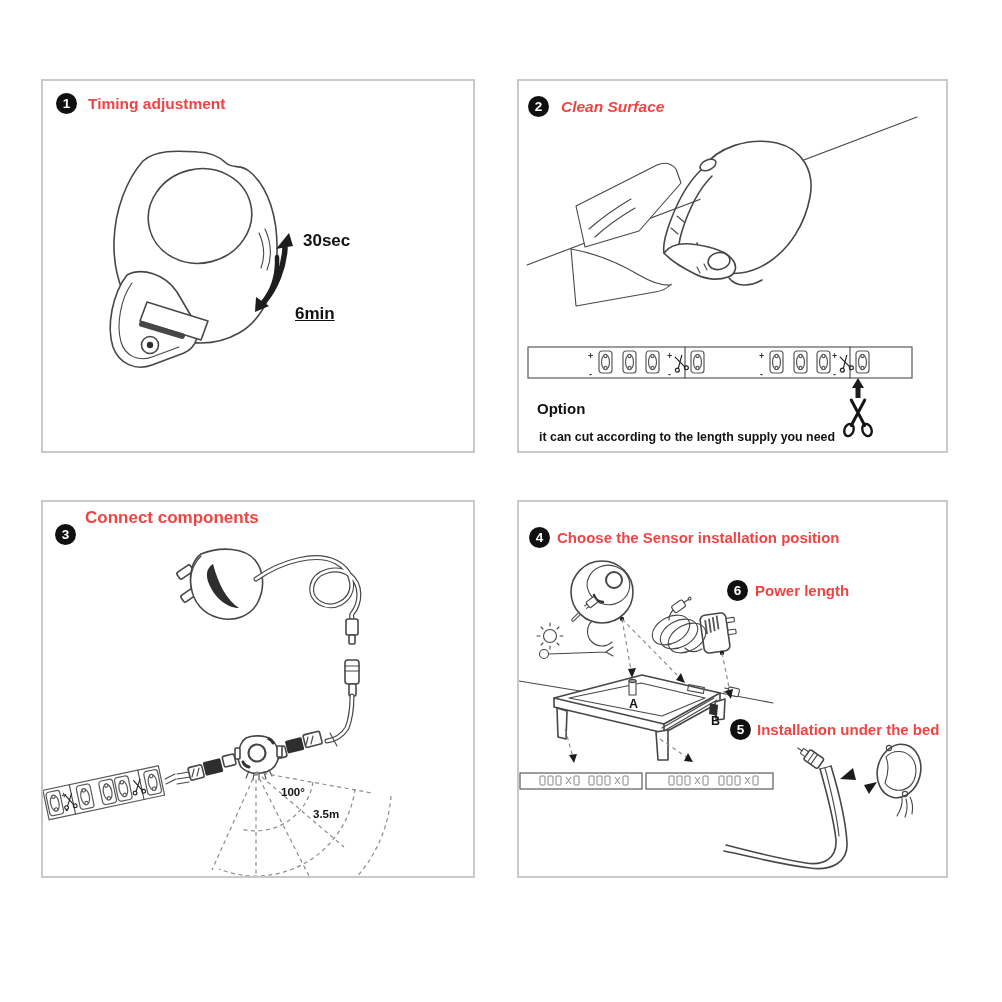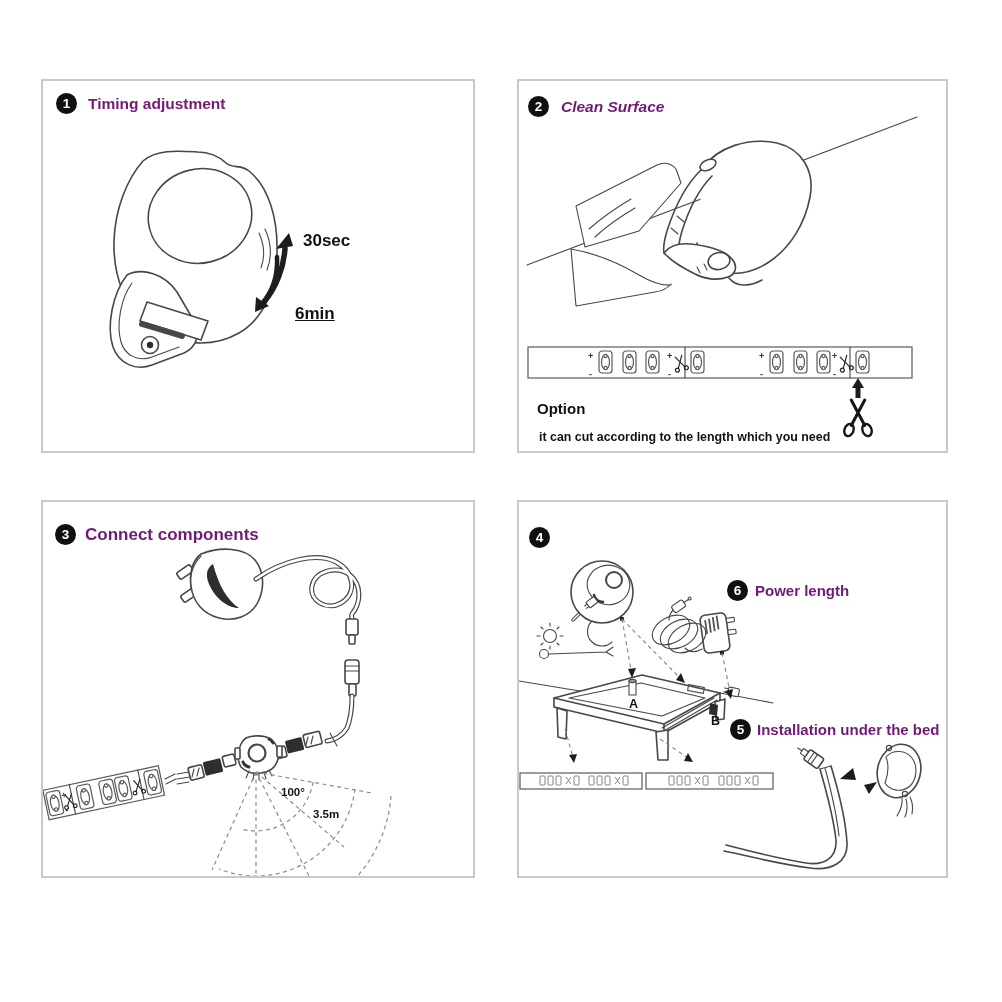--- a/index.html
+++ b/index.html
@@ -1,21 +1,21 @@
 <!DOCTYPE html>
 <html><head>
 <meta charset="utf-8">
 <style>
   html,body{margin:0;padding:0;}
   body{width:1002px;height:1002px;background:#ffffff;position:relative;overflow:hidden;
        font-family:"Liberation Sans",sans-serif;}
   .panel{position:absolute;background:#fff;border:2px solid #c9c9c9;box-sizing:border-box;}
   .badge{position:absolute;width:21px;height:21px;border-radius:50%;background:#101010;color:#fff;
          font:700 13.5px "Liberation Sans",sans-serif;display:flex;align-items:center;justify-content:center;}
-  .ptitle{position:absolute;font:600 15.5px "Liberation Sans",sans-serif;color:#701a75;white-space:nowrap;}
+  .ptitle{position:absolute;font:600 15.5px "Liberation Sans",sans-serif;color:#ef4444;white-space:nowrap;}
   .lbl{position:absolute;white-space:nowrap;color:#121212;}
   .b17{font:700 17px "Liberation Sans",sans-serif;}
   .b11{font:700 11.5px "Liberation Sans",sans-serif;}
   .b12{font:700 12.5px "Liberation Sans",sans-serif;}
   .opt{font:600 15px "Liberation Sans",sans-serif;}
   .note{font:700 12.4px "Liberation Sans",sans-serif;}
   .t15{font:600 15px "Liberation Sans",sans-serif;}
   .t17{font:600 17px "Liberation Sans",sans-serif;}
   svg.draw{position:absolute;left:0;top:0;}
   .s{stroke:#474747;fill:none;stroke-width:1.6;stroke-linecap:round;stroke-linejoin:round;}
@@ -131,28 +131,28 @@
 
     <path class="arr" d="M 339,297 L 333,307 L 336.5,307 L 336.5,317 L 341.5,317 L 341.5,307 L 345,307 Z"></path>
     <g transform="translate(339,334) scale(1.5)" stroke="#151515" fill="none" stroke-width="2" stroke-linecap="round">
       <path d="M -4.5,-10 L 4.5,7 M 4.5,-10 L -4.5,7"></path>
       <ellipse cx="-6" cy="10" rx="3" ry="4.2" transform="rotate(20 -6 10)" stroke-width="1.6"></ellipse>
       <ellipse cx="6" cy="10" rx="3" ry="4.2" transform="rotate(-20 6 10)" stroke-width="1.6"></ellipse>
     </g>
   </svg>
 
   <div class="lbl opt" style="left:18px;top:319px;">Option</div>
-  <div class="lbl note" style="left:20px;top:349px;">it can cut according to the length which you need</div>
+  <div class="lbl note" style="left:20px;top:349px;">it can cut according to the length supply you need</div>
 </div>
 
 <div class="panel" style="left:41px;top:500px;width:434px;height:378px;">
   <div class="badge" style="left:12px;top:22px;">
       <span>3</span>
     </div>
-  <div class="ptitle t17" style="left:42px;top:23px;">Connect components</div>
+  <div class="ptitle t17" style="left:42px;top:6px;">Connect components</div>
 
   <svg class="draw" width="430" height="374" viewBox="0 0 430 374">
     <defs>
       <g id="led3">
           <rect width="14" height="24" rx="3"></rect>
           <ellipse cx="7" cy="12" rx="4.2" ry="8"></ellipse>
           <circle cx="7" cy="5.5" r="1.7"></circle>
           <circle cx="7" cy="18.5" r="1.7"></circle>
         </g>
       <g id="sc3">
@@ -236,20 +236,21 @@
   </svg>
 
   <div class="lbl b11" style="left:238px;top:284px;">100°</div>
   <div class="lbl b11" style="left:260px;top:306px;padding-left:10px;">3.5m</div>
 </div>
 
 <div class="panel" style="left:517px;top:500px;width:431px;height:378px;">
   <div class="badge" style="left:10px;top:25px;">
       <span>4</span>
     </div>
+  <div class="ptitle t15" style="left:38px;top:27px;">Choose the Sensor installation position</div>
 
   <div class="badge" style="left:208px;top:78px;">
       <span>6</span>
     </div>
   <div class="ptitle t15" style="left:236px;top:80px;">Power length</div>
 
   <div class="badge" style="left:211px;top:217px;">
       <span>5</span>
     </div>
   <div class="ptitle t15" style="left:238px;top:219px;">Installation under the bed</div>

